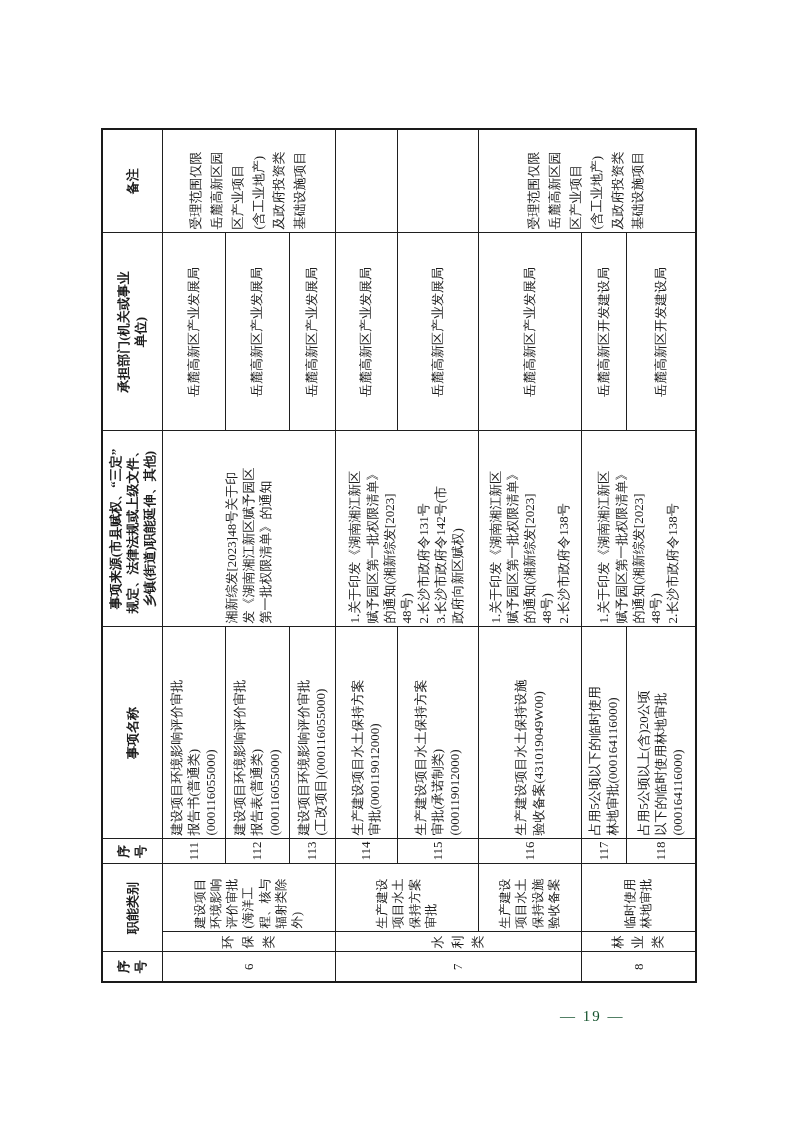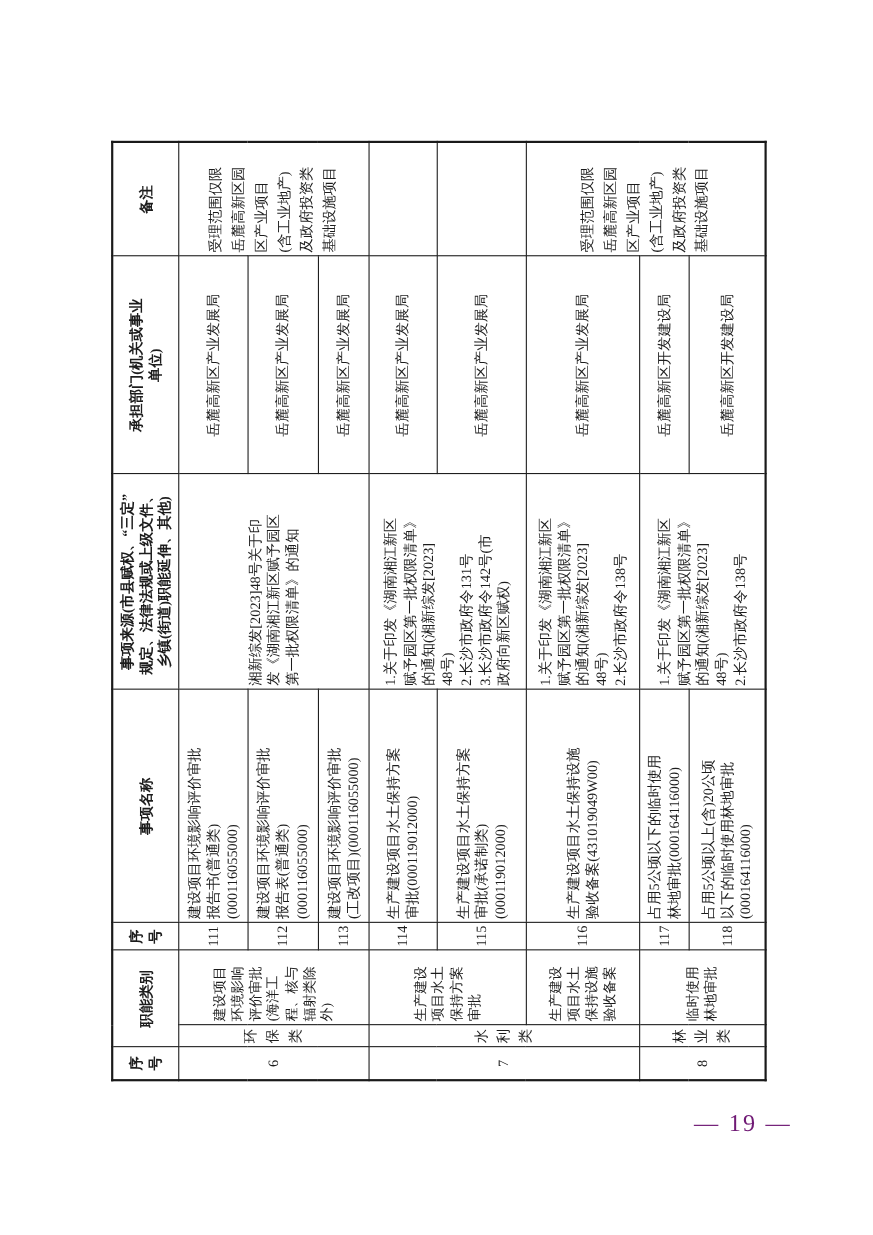--- a/index.html
+++ b/index.html
@@ -30,21 +30,21 @@
   .th-cat { padding:0 26px; line-height:1.5; }
   .c-no   { text-align:center; }
   .c-cat  { text-align:center; padding:2px 0; line-height:1.55; }
   .c-sub  { text-align:left; padding:3px 8px; line-height:1.3; font-size:12.5px; }
   .c-name { text-align:left; white-space:pre-line; padding:2px 4px; line-height:1.32; }
   .c-src  { text-align:left; white-space:pre-line; padding:2px 4px; line-height:1.32; }
   .c-dept { text-align:center; }
   .c-rem  { text-align:left; white-space:pre-line; padding:4px 4px 4px 8px; line-height:1.6; }
   .page-number {
     position:absolute; left:560px; top:1008px; width:160px;
-    text-align:right; font-size:22px; letter-spacing:2px; color:#701a75;
+    text-align:left; font-size:15px; letter-spacing:2px; color:#14532d;
   }
 </style>
 </head>
 <body>
 
 <div class="page">
   <div class="table-wrap">
     <div class="rot">
       <table class="grid">
         <colgroup>

